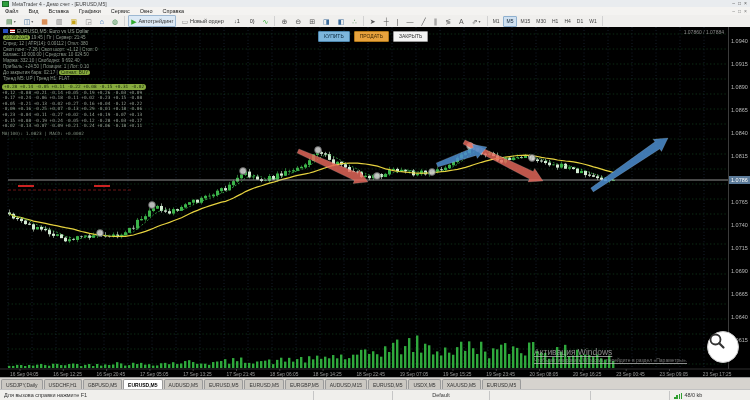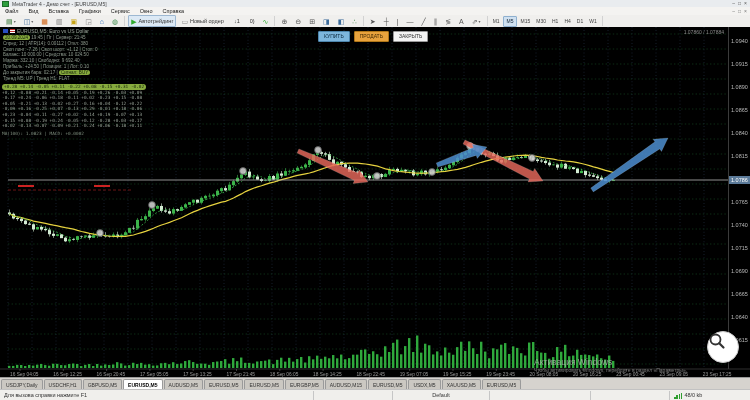--- a/index.html
+++ b/index.html
@@ -39,21 +39,21 @@
   .flag-eu{background:#2a4fc0;}
   .flag-us{background:repeating-linear-gradient(180deg,#c03030 0 1px,#fff 1px 1.8px);}
   .sym-text{font-size:5px;color:#9aa69a;}
   .quote-top{position:absolute;right:26px;top:1.5px;font-size:5px;color:#8a8a8a;z-index:4;}
   .info-panel{position:absolute;left:3px;top:8px;z-index:4;font-size:4.6px;line-height:5.8px;color:#8f9b8f;white-space:nowrap;}
   .pill{background:#87aa3e;color:#15230a;border-radius:3px;padding:0 2px;}
   .matrix{position:absolute;left:2px;top:57px;z-index:4;font-family:"DejaVu Sans Mono","Liberation Mono",monospace;
           font-size:4.4px;line-height:5.6px;color:#97a297;white-space:pre;}
   .matrix .hl{background:#87aa3e;color:#15230a;border-radius:4px;padding:0 2px;display:inline-block;}
   .matrix-footer{margin-top:2px;color:#7f8f7f;}
-  .watermark{position:absolute;left:534px;top:330px;z-index:6;color:rgba(185,185,185,0.75);pointer-events:none;}
+  .watermark{position:absolute;left:534px;top:320px;z-index:6;color:rgba(185,185,185,0.75);pointer-events:none;text-decoration:underline;}
   .watermark .l1{font-size:8.5px;}
   .watermark .l2{font-size:5px;color:rgba(165,165,165,0.7);}
   .magnifier{position:absolute;right:11px;bottom:14px;width:30px;height:30px;border-radius:50%;background:#fff;
              border:1px solid #ccc;box-shadow:0 1px 3px rgba(0,0,0,.6);z-index:7;display:flex;align-items:center;justify-content:center;}
   .tabsbar{position:absolute;left:0;top:377px;width:750px;height:12px;background:#d6d3ce;display:flex;
            align-items:flex-end;border-top:1px solid #9a9a9a;}
   .tab{font-size:5px;height:10px;line-height:10px;padding:0 4px;color:#333;background:#cbc8c2;
        border:0.5px solid #9a9a9a;border-bottom:none;border-radius:2px 2px 0 0;margin-left:1px;white-space:nowrap;}
   .tab.active{background:#fff;font-weight:bold;color:#000;}
   .statusbar{position:absolute;left:0;top:389px;width:750px;height:11px;background:#f0efec;display:flex;

